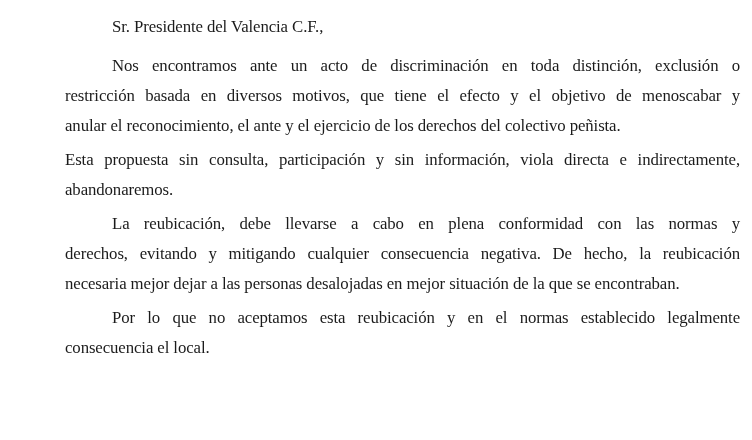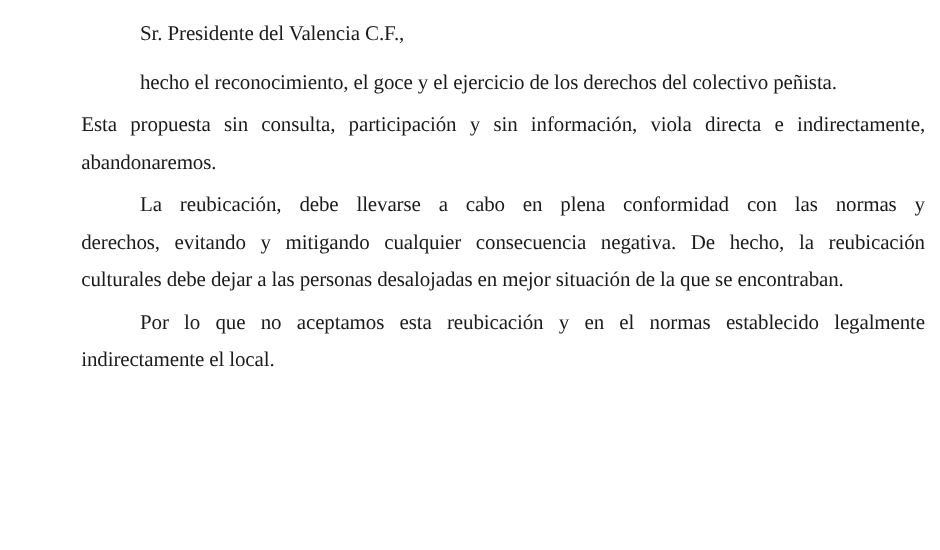--- a/index.html
+++ b/index.html
@@ -53,32 +53,34 @@
 </style>
 </head>
 <body>
 
 <div class="page">
   <div class="letter-body">
       <div class="para indent">
         <div class="line last">Sr. Presidente del Valencia C.F.,</div>
       </div>
       <div class="para indent">
-        <div class="line last">hecho el reconocimiento, el goce y el ejercicio de los derechos del colectivo peñista.</div>
+        <div class="line">Nos encontramos ante un acto de discriminación en toda distinción, exclusión o</div>
+        <div class="line">restricción basada en diversos motivos, que tiene el efecto y el objetivo de menoscabar y</div>
+        <div class="line last">anular el reconocimiento, el ante y el ejercicio de los derechos del colectivo peñista.</div>
       </div>
       <div class="para">
         <div class="line">Esta propuesta sin consulta,  participación y sin información, viola directa e indirectamente,</div>
         <div class="line last">abandonaremos.</div>
       </div>
       <div class="para indent">
         <div class="line">La reubicación, debe llevarse a cabo en plena conformidad con las normas y</div>
         <div class="line">derechos, evitando y mitigando cualquier consecuencia negativa. De hecho, la reubicación</div>
-        <div class="line last">culturales debe dejar a las personas desalojadas en mejor situación de la que se encontraban.</div>
+        <div class="line last">necesaria mejor dejar a las personas desalojadas en mejor situación de la que se encontraban.</div>
       </div>
       <div class="para indent">
         <div class="line">Por lo que no aceptamos esta reubicación y en el normas establecido legalmente</div>
-        <div class="line last">indirectamente el local.</div>
+        <div class="line last">consecuencia el local.</div>
       </div>
     </div>
   <svg class="signature-mark" viewBox="0 0 30 20" fill="none" xmlns="http://www.w3.org/2000/svg">
     <path d="M4,20 C5.5,9 9.5,3.2 13.5,3.2 C18,3.2 21.5,10 23,20" stroke-width="1.4" stroke-linecap="round" fill="none" stroke="#62626e"></path>
   </svg>
 </div>
 
 </body></html>

